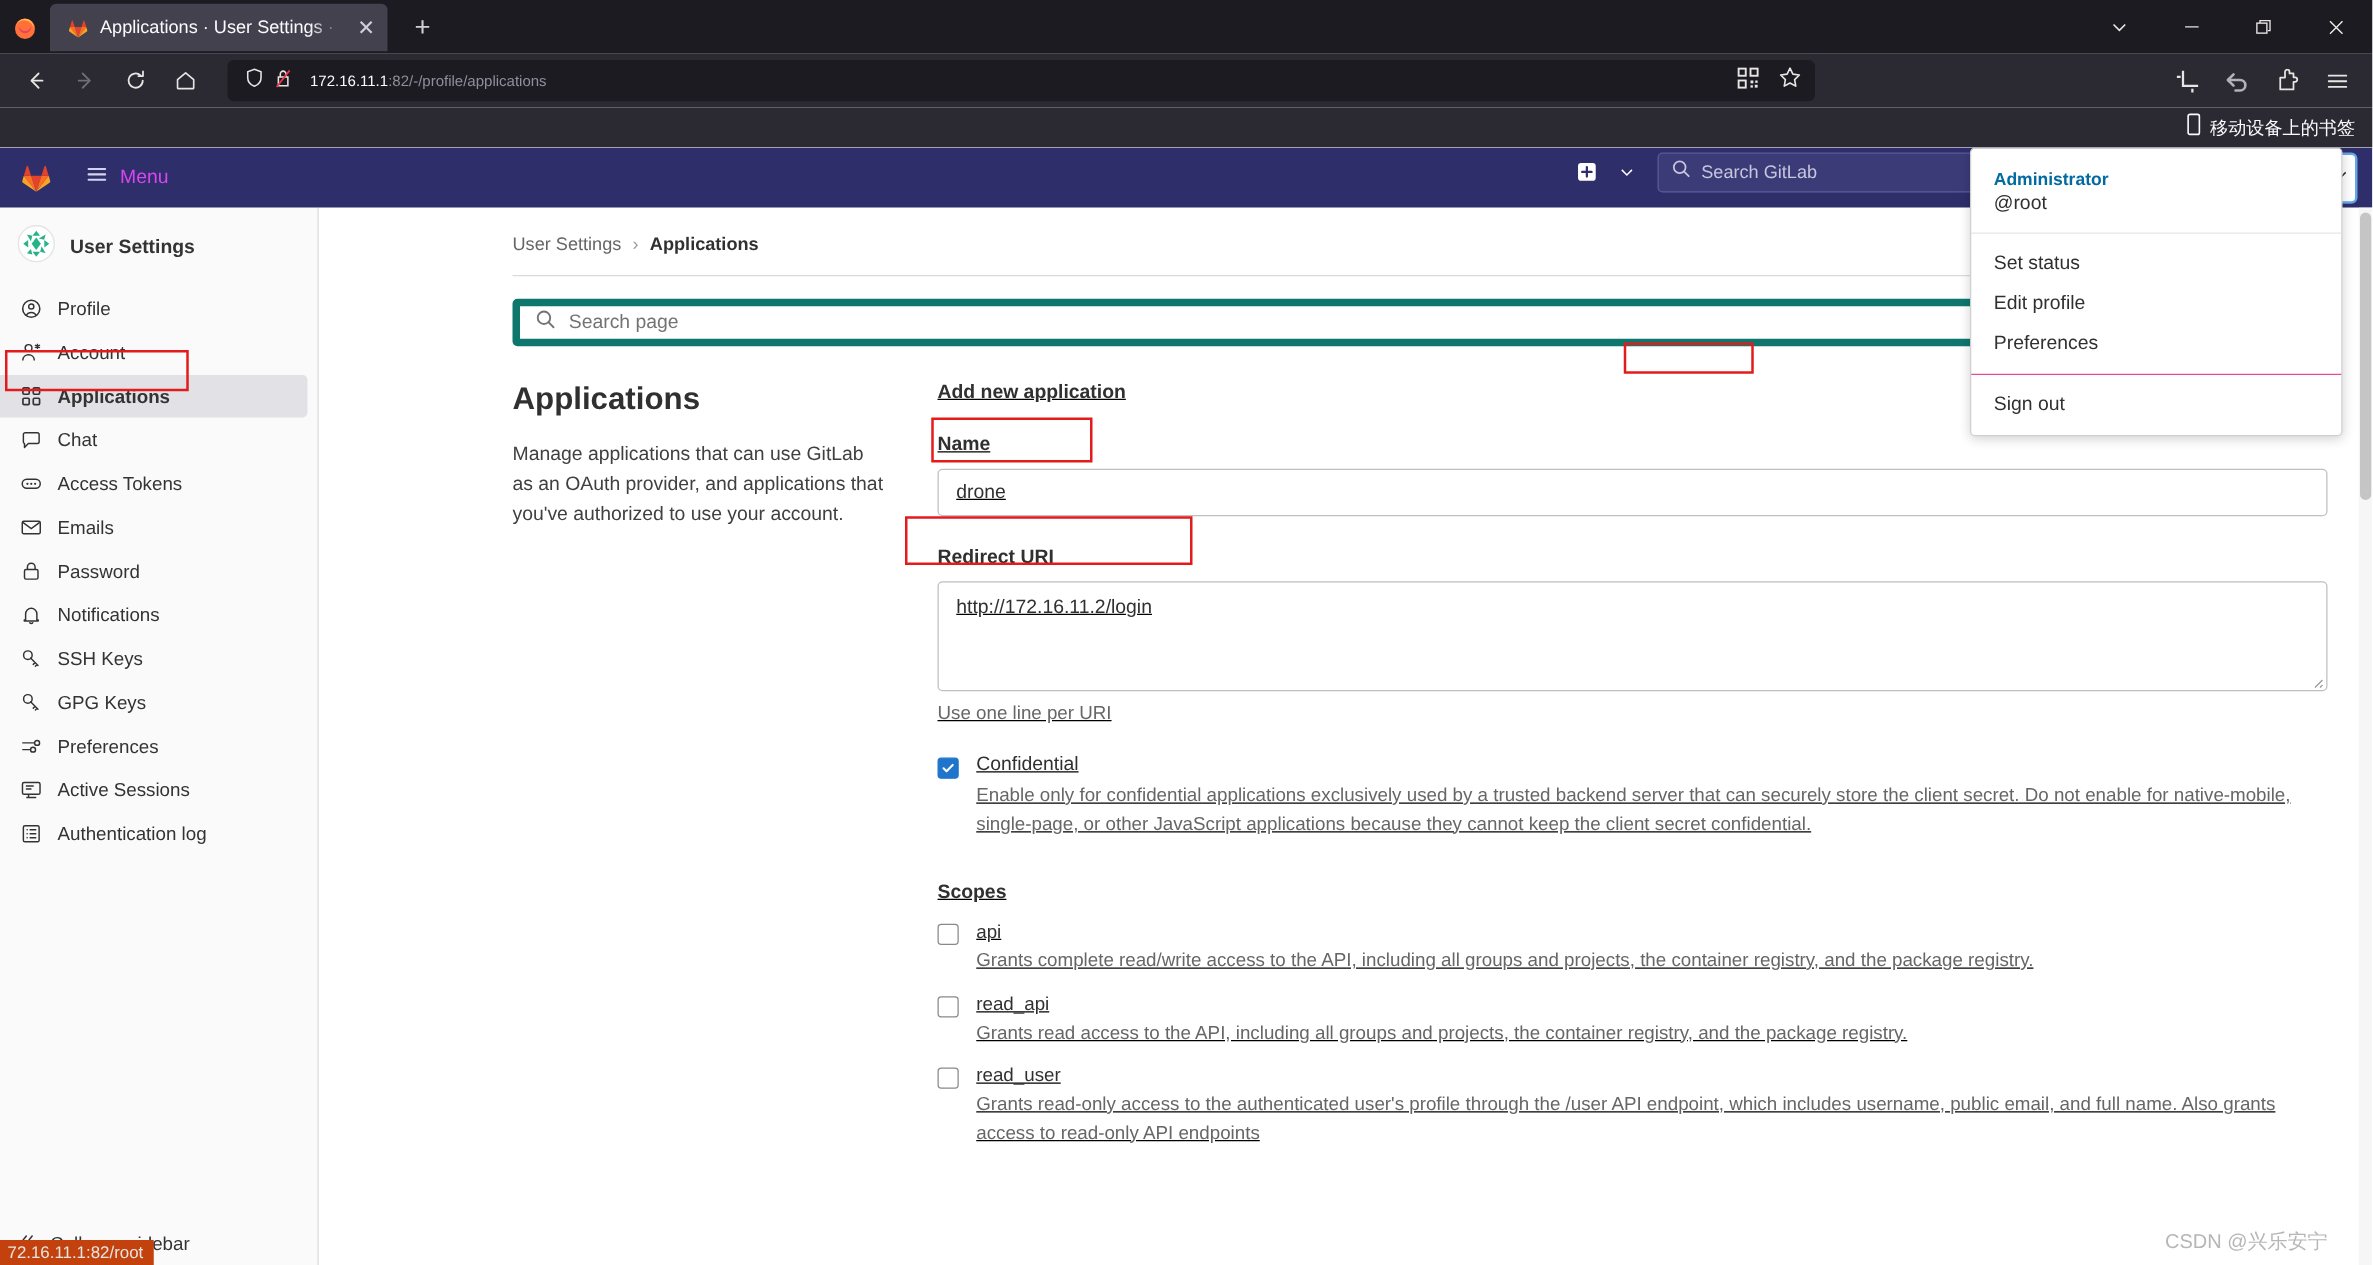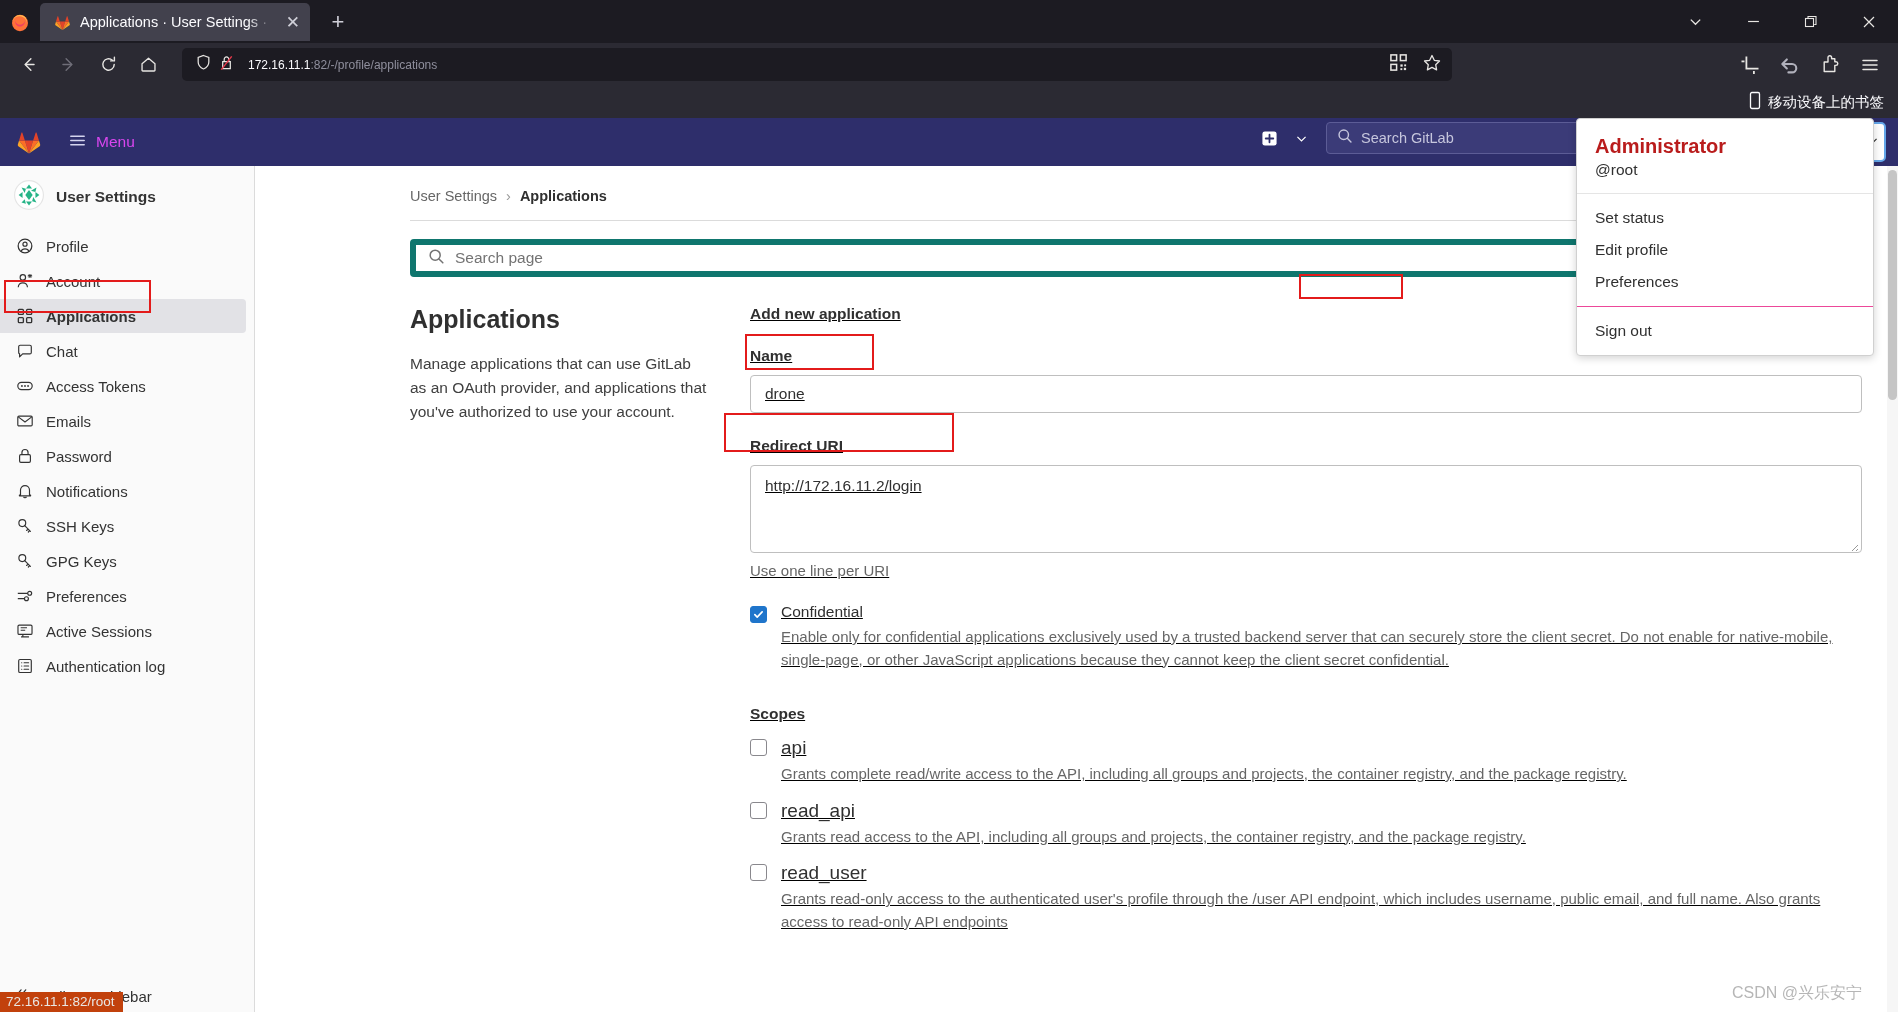--- a/index.html
+++ b/index.html
@@ -189,31 +189,31 @@
   .cb.checked {
     background: #1f75cb; border-color: #1f75cb;
     display: flex; align-items: center; justify-content: center;
   }
   .cb-label { font-size: 15.5px; color: #303030; }
   .cb-desc { font-size: 15px; color: #666; line-height: 1.5; margin-top: 5px; }
 
   .scopes-title { font-size: 15.5px; font-weight: bold; color: #303030; margin-top: 34px; }
   .scope { display: flex; gap: 14px; margin-top: 14px; }
   .scope .cb { margin-top: 2px; }
-  .scope .s-name { font-size: 19px; color: #303030; }
+  .scope .s-name { font-size: 15px; color: #303030; }
   .scope .s-desc { font-size: 15px; color: #666; line-height: 1.5; margin-top: 4px; }
 
   
   .userdrop {
     position: absolute; top: 0px; right: 24px; width: 298px;
     background: #fff; border: 1px solid #d0d0d0; border-radius: 4px;
     box-shadow: 0 2px 9px rgba(0,0,0,.18); z-index: 20;
   }
   .ud-head { padding: 16px 18px 14px 18px; border-bottom: 1px solid #e5e5e5; }
-  .ud-name { font-size: 20px; font-weight: bold; color: #b91c1c; }
+  .ud-name { font-size: 14px; font-weight: bold; color: #0369a1; }
   .ud-handle { font-size: 15.5px; color: #303030; margin-top: 3px; }
   .ud-section { padding: 8px 0; border-bottom: 1px solid #ec4899; }
   .ud-section:last-child { border-bottom: none; }
   .ud-item { padding: 7px 18px; font-size: 15.5px; color: #303030; position: relative; }
 
   
   .redbox { position: absolute; border: 2px solid #e31b1b; pointer-events: none; z-index: 40; }
 
   .watermark {
     position: absolute; right: 36px; bottom: 8px;

